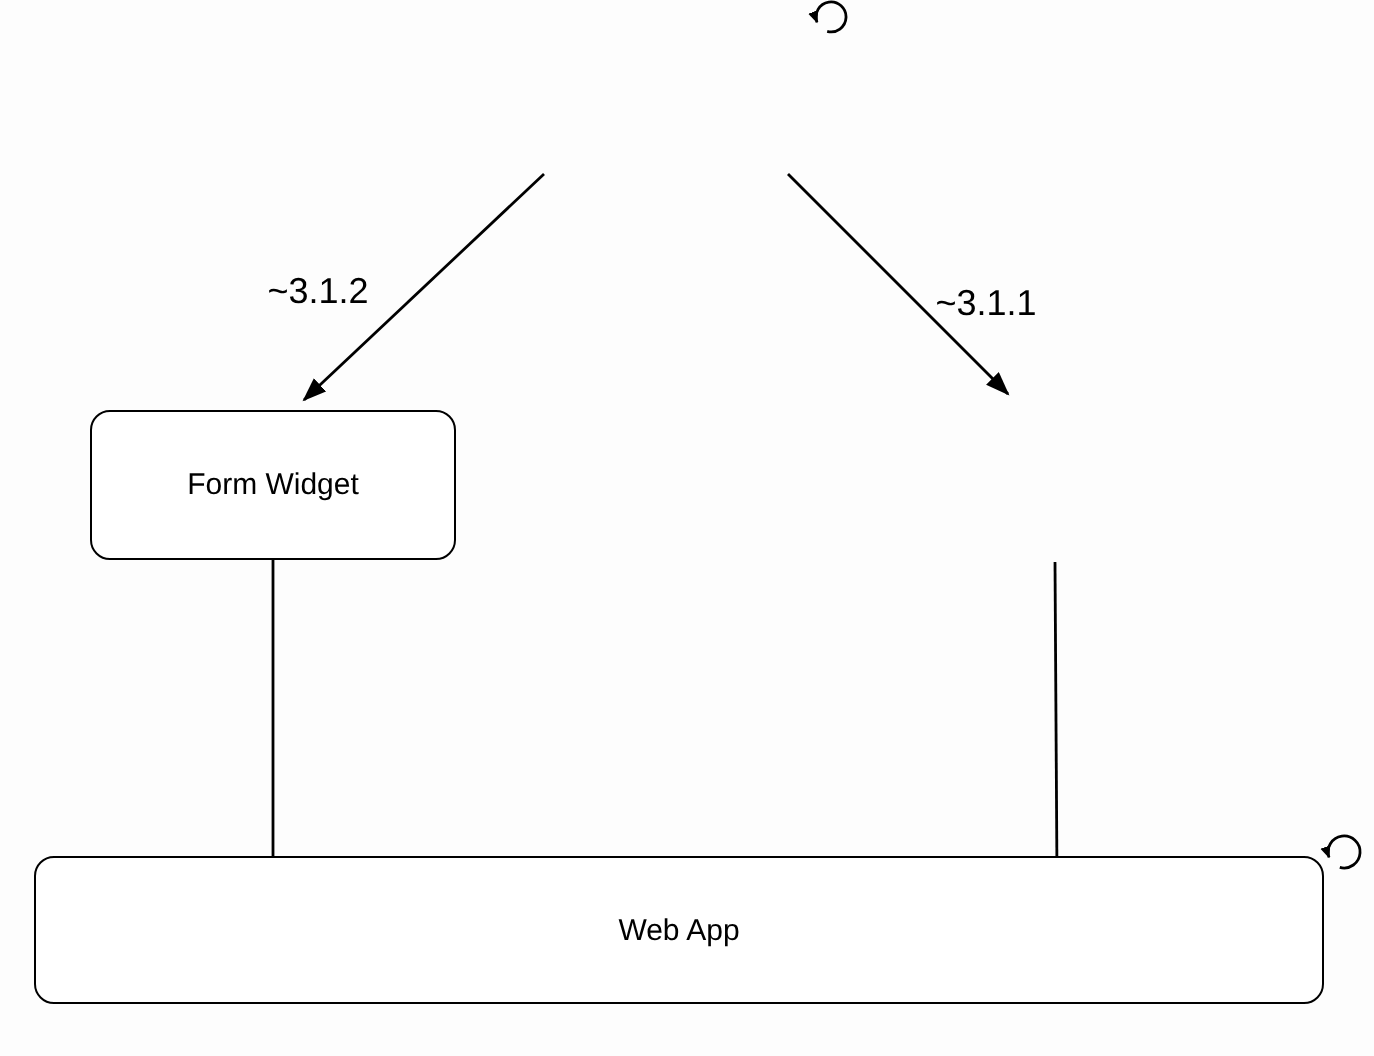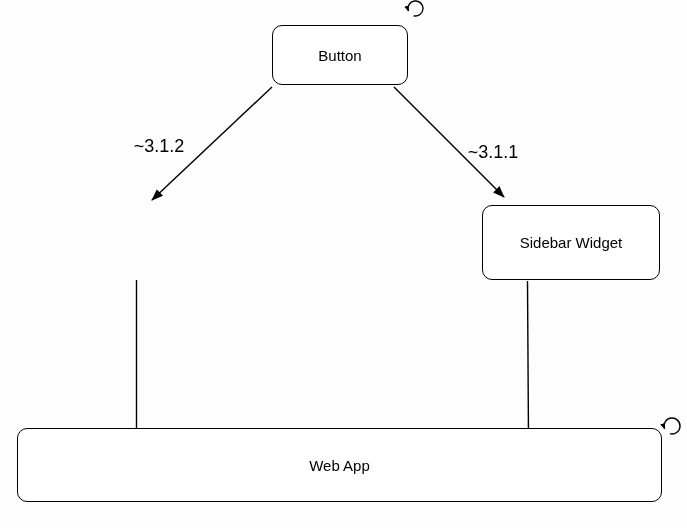--- a/index.html
+++ b/index.html
@@ -59,28 +59,25 @@
 
     <path class="edge" d="M272,87 L152,200" marker-end="url(#arrow)"></path>
     <path class="edge" d="M394,87 L504,197" marker-end="url(#arrow)"></path>
     <path class="edge" d="M136.5,280 L136.5,439" marker-end="url(#arrow)"></path>
     <path class="edge" d="M527.5,281 L528.5,439" marker-end="url(#arrow)"></path>
 
     <path class="loop" d="M413.6,15.7 A7.5,7.5 0 1 0 408.5,11.1" marker-end="url(#arrow-sm)"></path>
     <path class="loop" d="M669.9,433.7 A8,8 0 1 0 664.5,428.7" marker-end="url(#arrow-sm)"></path>
   </svg>
 
-  <div class="node" style="left:272px; top:25px; width:136px; height:60px;">
-    <span class="node-label">Button</span>
+
+  <div class="node" style="left:45px; top:205px; width:183px; height:75px;">
+    <span class="node-label">Form Widget</span>
   </div>
 
-
-  <div class="node" style="left:482px; top:205px; width:178px; height:75px;">
-    <span class="node-label">Sidebar Widget</span>
-  </div>
 
   <div class="node" style="left:17px; top:428px; width:645px; height:74px;">
     <span class="node-label">Web App</span>
   </div>
 
   <div class="edge-label" style="left:159px; top:146px;">~3.1.2</div>
 
   <div class="edge-label" style="left:493px; top:152px;">~3.1.1</div>
 
 </div>

